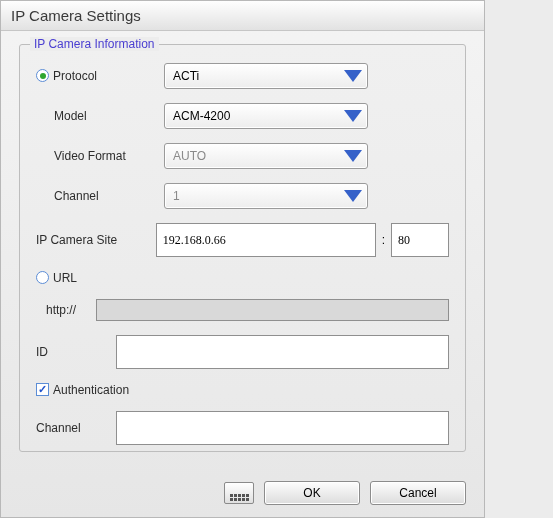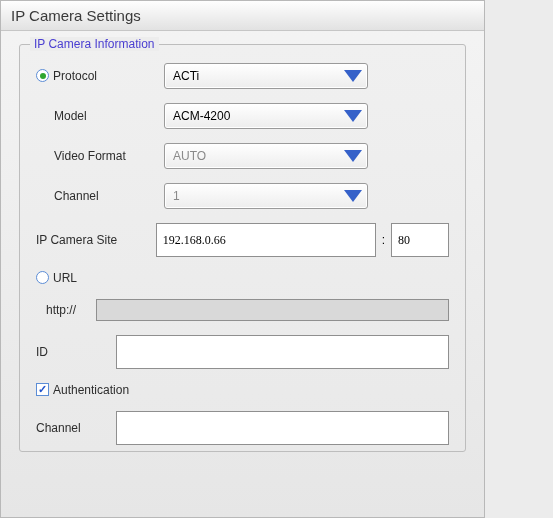--- a/index.html
+++ b/index.html
@@ -265,13 +265,31 @@
       </div>
 
       <div class="row" style="margin-bottom:0">
         <div class="label-col" style="width:80px">Channel</div>
         <input type="password" class="text-input full-input" value="" style="">
       </div>
 
     </div>
   </div>
 
+  <div class="button-row">
+    <div class="kb-icon">
+      <div class="kb-grid">
+        <span></span>
+          <span></span>
+          <span></span>
+          <span></span>
+          <span></span>
+        <span></span>
+          <span></span>
+          <span></span>
+          <span></span>
+          <span></span>
+      </div>
+    </div>
+    <button class="btn">OK</button>
+    <button class="btn">Cancel</button>
+  </div>
 </div>
 
 </body></html>

